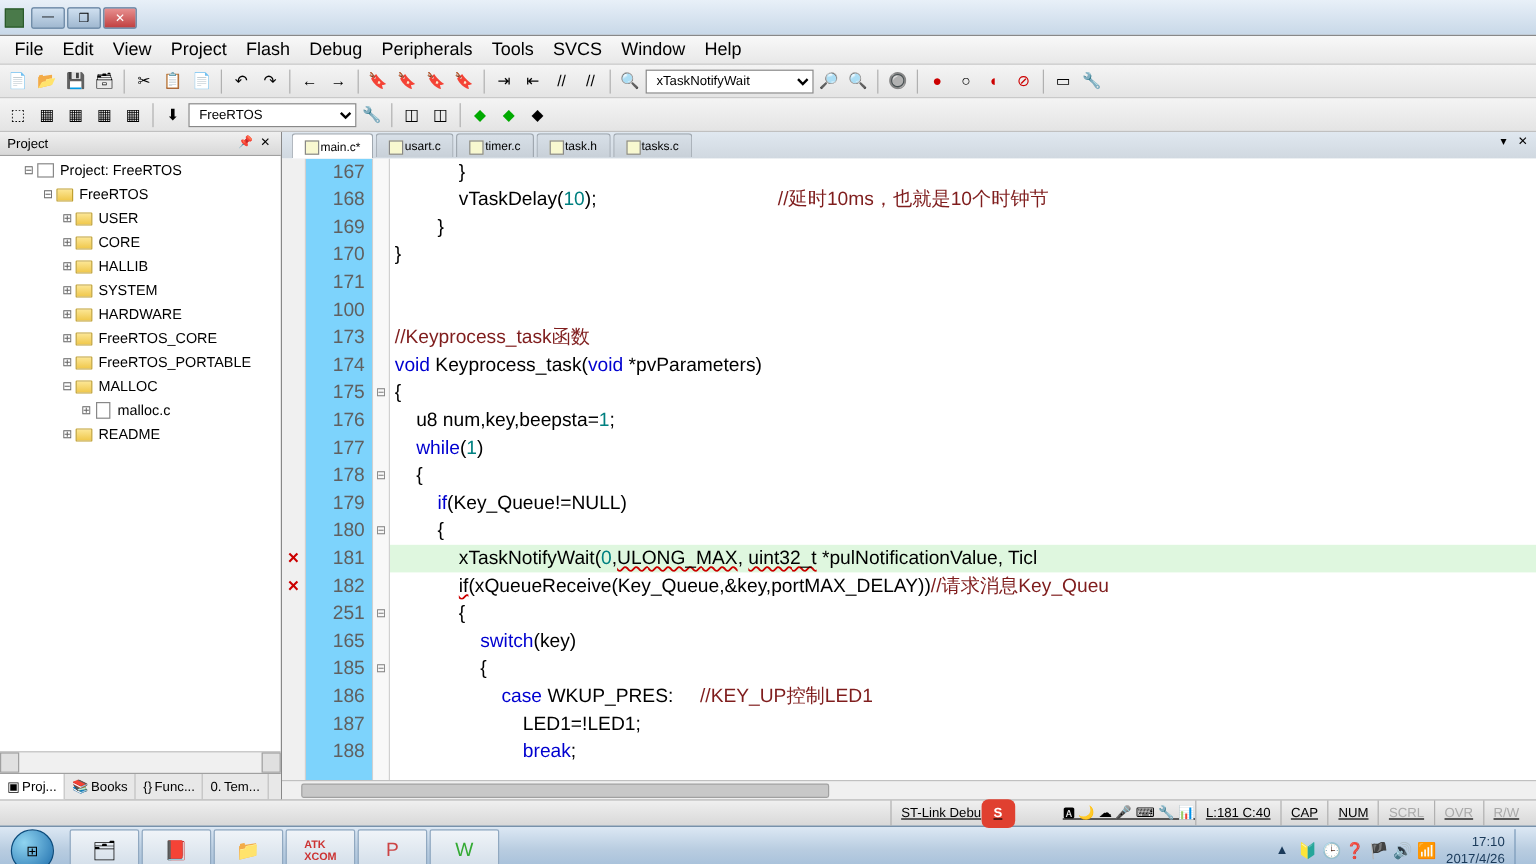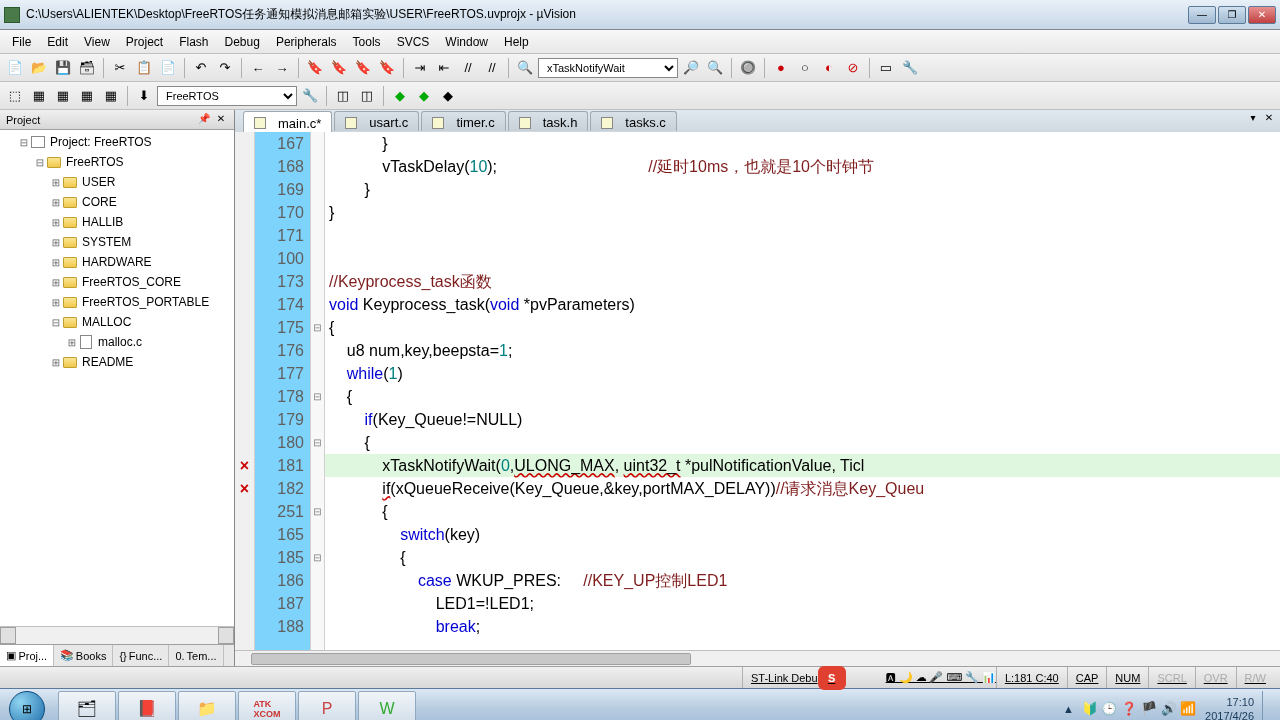--- a/index.html
+++ b/index.html
@@ -6,21 +6,21 @@
 body { width: 1280px; height: 720px; overflow: hidden; background: #f0f0f0; font-size: 12px; }
 
 .titlebar { height: 30px; background: linear-gradient(to bottom, #e8f0f8, #c8d8e8); display: flex; align-items: center; padding: 0 4px; border-bottom: 1px solid #888; }
 .titlebar .app-icon { width: 16px; height: 16px; background: #4a7a4a; margin-right: 6px; border: 1px solid #2a5a2a; }
 .titlebar .title-text { flex: 1; color: #000; font-size: 12px; }
 .titlebar .win-controls { display: flex; gap: 2px; }
 .titlebar .win-btn { width: 28px; height: 18px; background: linear-gradient(to bottom, #d0e0f0, #a0b8d0); border: 1px solid #5a7a9a; border-radius: 2px; display: flex; align-items: center; justify-content: center; font-size: 10px; cursor: pointer; }
 .titlebar .win-btn.close { background: linear-gradient(to bottom, #e89090, #c04040); color: #fff; }
 
 .menubar { height: 24px; background: linear-gradient(to bottom, #f8f8f8, #e8e8e8); display: flex; align-items: center; padding: 0 4px; border-bottom: 1px solid #c0c0c0; }
-.menubar .menu-item { padding: 3px 8px; cursor: pointer; font-size: 12px; }
+.menubar .menu-item { padding: 3px 8px; cursor: pointer; font-size: 15px; }
 
 .toolbar { height: 28px; background: linear-gradient(to bottom, #f4f4f4, #e4e4e4); display: flex; align-items: center; padding: 2px 4px; border-bottom: 1px solid #c0c0c0; gap: 2px; }
 .toolbar .tb-btn { width: 22px; height: 22px; border: 1px solid transparent; display: flex; align-items: center; justify-content: center; cursor: pointer; font-size: 13px; }
 .toolbar .tb-sep { width: 1px; height: 20px; background: #b0b0b0; margin: 0 3px; }
 .toolbar .tb-combo { height: 20px; border: 1px solid #888; background: #fff; font-size: 11px; padding: 0 4px; }
 
 .main-area { display: flex; height: 556px; }
 
 .project-panel { width: 235px; background: #fff; border-right: 1px solid #888; display: flex; flex-direction: column; }
 .panel-header { height: 20px; background: linear-gradient(to bottom, #f0f0f0, #d8d8d8); border-bottom: 1px solid #a0a0a0; display: flex; align-items: center; padding: 0 6px; font-size: 11px; }
@@ -42,21 +42,21 @@
 .scroll-arrow { width: 16px; background: #e0e0e0; border: 1px solid #a0a0a0; }
 
 .bottom-tabs { height: 22px; background: #e8e8e8; border-top: 1px solid #a0a0a0; display: flex; font-size: 11px; }
 .btab { padding: 3px 6px; border-right: 1px solid #c0c0c0; cursor: pointer; display: flex; align-items: center; gap: 2px; }
 .btab.active { background: #fff; }
 
 .editor-area { flex: 1; display: flex; flex-direction: column; background: #fff; }
 .editor-tabs { height: 22px; background: linear-gradient(to bottom, #e0e8f0, #d0d8e0); display: flex; align-items: flex-end; padding-left: 8px; position: relative; }
 .editor-tabs .nav-arrows { position: absolute; right: 4px; top: 2px; display: flex; gap: 2px; }
 .editor-tabs .nav-arrows span { width: 14px; height: 14px; font-size: 10px; text-align: center; cursor: pointer; }
-.etab { height: 20px; padding: 2px 10px 0; background: linear-gradient(to bottom, #d8e0e8, #c8d0d8); border: 1px solid #a0a8b0; border-bottom: none; border-radius: 3px 3px 0 0; margin-right: 2px; display: flex; align-items: center; gap: 12px; font-size: 13px; cursor: pointer; }
+.etab { height: 20px; padding: 2px 10px 0; background: linear-gradient(to bottom, #d8e0e8, #c8d0d8); border: 1px solid #a0a8b0; border-bottom: none; border-radius: 3px 3px 0 0; margin-right: 2px; display: flex; align-items: center; gap: 1px; font-size: 10px; cursor: pointer; }
 .etab.active { background: #fff; height: 21px; }
 .etab .file-dot { width: 12px; height: 12px; border: 1px solid #888; background: #f8f8d0; }
 
 .code-view { flex: 1; display: flex; overflow: hidden; font-family: "Consolas", "Courier New", monospace; font-size: 16px; line-height: 23px; }
 .gutter-err { width: 20px; background: #f0f0f0; border-right: 1px solid #d0d0d0; }
 .gutter-err .err-mark { height: 23px; display: flex; align-items: center; justify-content: center; color: #c00; font-weight: bold; }
 .gutter-ln { width: 56px; background: #7dd3fc; border-right: 1px solid #d0d0d0; text-align: right; padding-right: 6px; color: #606060; }
 .gutter-ln div { height: 23px; }
 .gutter-fold { width: 14px; background: #f8f8f8; border-right: 1px solid #d0d0d0; }
 .gutter-fold div { height: 23px; text-align: center; font-size: 10px; color: #808080; }
@@ -84,21 +84,20 @@
 .task-item { width: 58px; height: 36px; background: linear-gradient(to bottom, #f0f4f8, #d0dce8); border: 1px solid #90a8c0; border-radius: 2px; display: flex; align-items: center; justify-content: center; font-size: 16px; cursor: pointer; }
 .tray { margin-left: auto; display: flex; align-items: center; gap: 8px; padding-right: 8px; font-size: 11px; color: #1a3a5a; }
 .tray-icons { display: flex; gap: 6px; font-size: 13px; }
 .clock { text-align: right; line-height: 14px; }
 </style>
 </head>
 <body>
 
 <div class="titlebar">
   <div class="app-icon"></div>
-  <div class="title-text">C:\Users\ALIENTEK\Desktop\FreeRTOS任务通知模拟消息邮箱实验\USER\FreeRTOS.uvprojx - µVision</div>
   <div class="win-controls">
     <div class="win-btn">—</div>
     <div class="win-btn">❐</div>
     <div class="win-btn close">✕</div>
   </div>
 </div>
 
 <div class="menubar">
   <div class="menu-item">File</div>
   <div class="menu-item">Edit</div>

